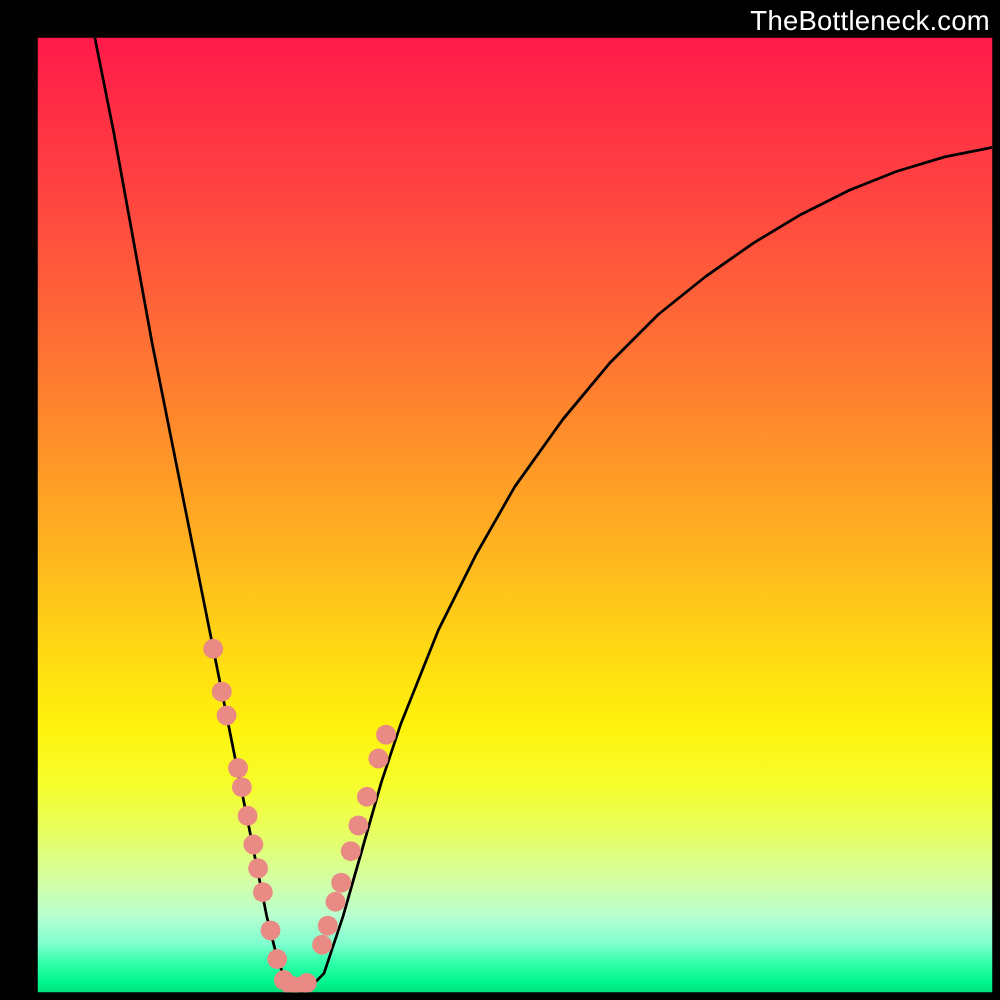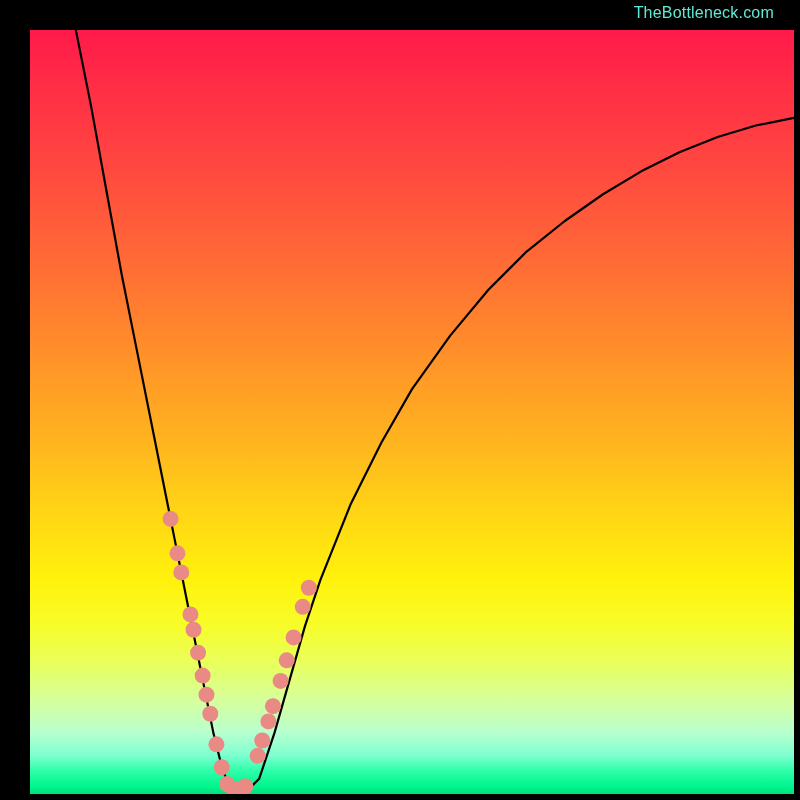--- a/index.html
+++ b/index.html
@@ -43,23 +43,23 @@
       #b8ffd0 92%,
       #7cffcf 95%,
       #2dffa8 97%,
       #00f58e 99%,
       #00e07a 100%
     );
   }
   .watermark {
     position: absolute;
     top: 4px;
-    right: 26px;
-    color: #5eead4;
-    font-size: 16px;
+    right: 8px;
+    color: #ffffff;
+    font-size: 22px;
     font-weight: 500;
     letter-spacing: 0.2px;
     user-select: none;
   }
   svg.curve-layer {
     position: absolute;
     inset: 0;
   }
 </style>
 </head>

